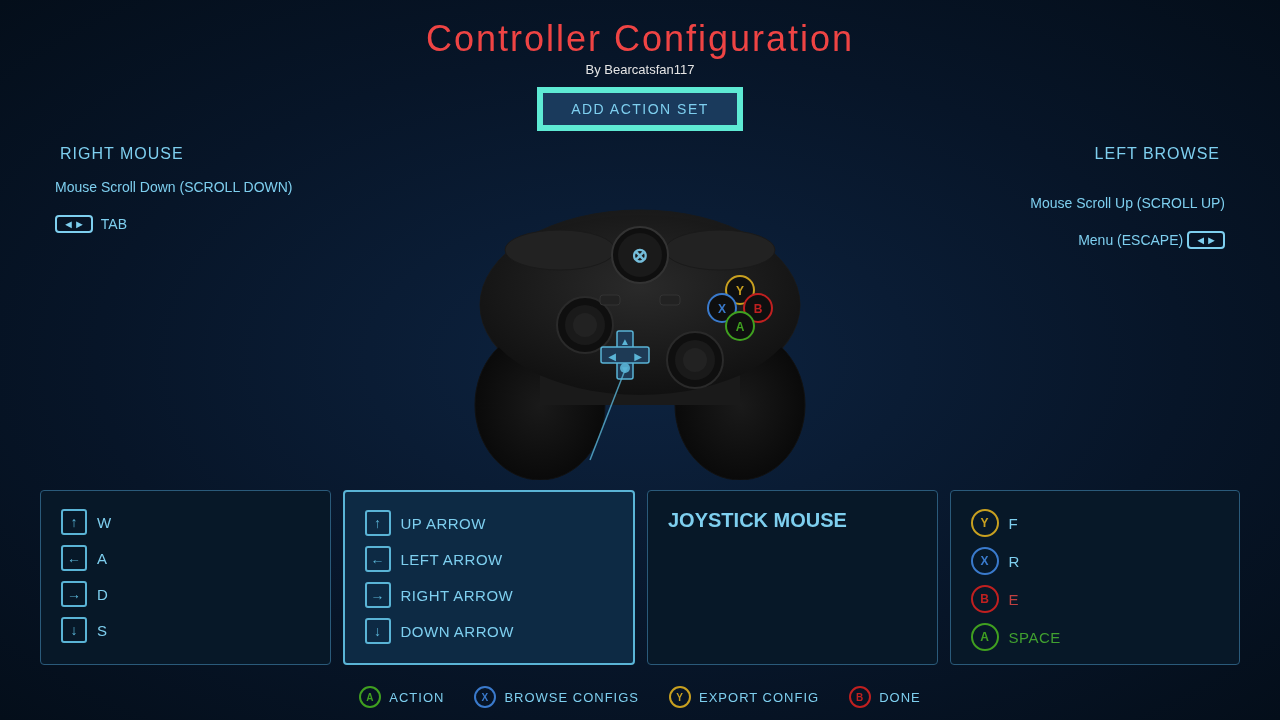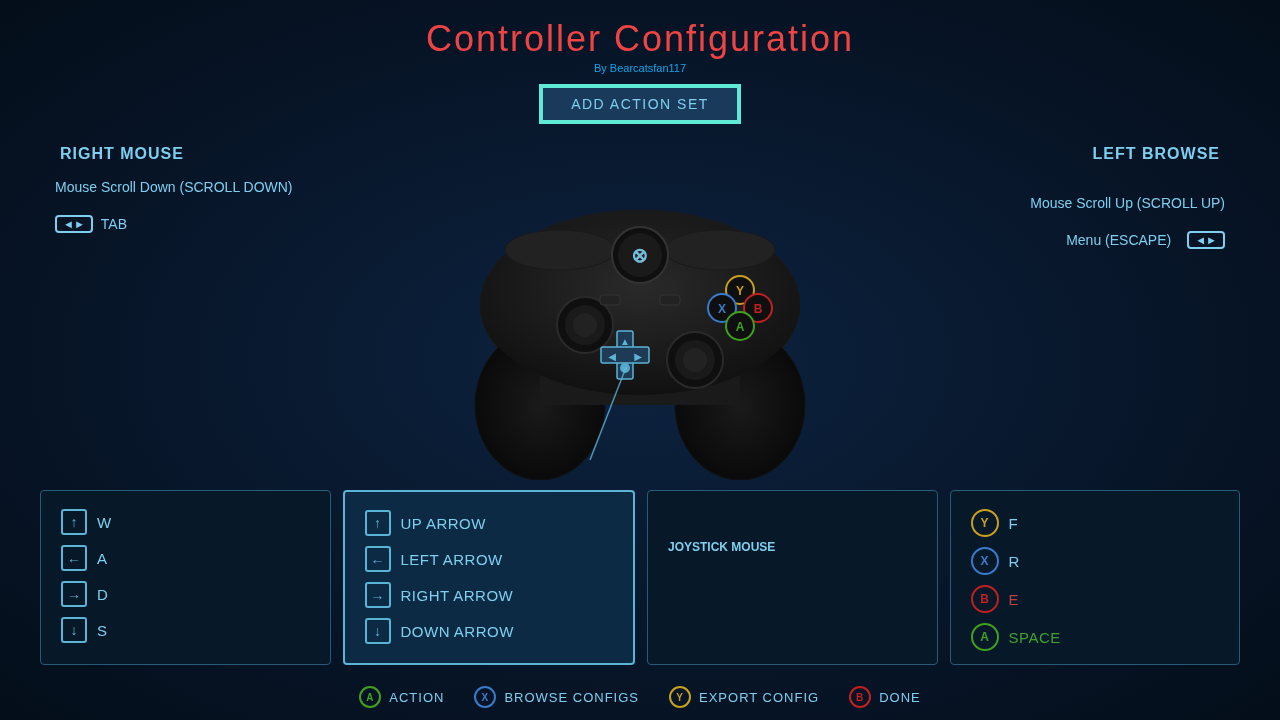--- a/index.html
+++ b/index.html
@@ -34,50 +34,50 @@
       text-align: center;
       padding-top: 18px;
     }
     .header-title {
       font-size: 36px;
       color: #ef4444;
       font-weight: 300;
       letter-spacing: 2px;
     }
     .header-subtitle {
-      font-size: 11px;
-      color: #0ea5e9;
+      font-size: 13px;
+      color: #e5e5e5;
       margin-top: 2px;
     }
     .add-action-btn {
       display: inline-block;
       margin-top: 10px;
       padding: 8px 28px;
       background: #1a3a5c;
-      border: 4px solid #5eead4;
+      border: 6px solid #5eead4;
       color: #7ecfef;
       font-size: 14px;
       letter-spacing: 1.5px;
       cursor: pointer;
     }
 
     
     .side-labels {
       position: absolute;
       top: 145px;
       left: 0;
       right: 0;
       display: flex;
       justify-content: space-between;
       padding: 0 60px;
     }
     .side-label {
       font-size: 16px;
       color: #7ecfef;
-      font-weight: bold;
+      font-weight: normal;
       letter-spacing: 1px;
     }
 
     
     .left-annotations {
       position: absolute;
       top: 179px;
       left: 55px;
     }
     .annotation {
@@ -112,21 +112,21 @@
     .right-annotation {
       color: #7ecfef;
       font-size: 14px;
       margin-bottom: 20px;
       text-align: left;
     }
     .right-annotation.menu {
       display: flex;
       align-items: center;
       justify-content: flex-end;
-      gap: 16px;
+      gap: 4px;
     }
 
     
     .controller-area {
       position: absolute;
       top: 140px;
       left: 50%;
       transform: translateX(-50%);
       width: 420px;
       height: 340px;
@@ -183,24 +183,23 @@
       color: #5ab4d6;
     }
 
     .panel-label {
       color: #7ecfef;
       font-size: 15px;
       letter-spacing: 0.5px;
     }
 
     .joystick-label {
-      font-size: 12px;
+      font-size: 20px;
       color: #7ecfef;
       font-weight: bold;
-      margin-top: 31px;
     }
 
     
     .circle-btn {
       width: 28px;
       height: 28px;
       border-radius: 50%;
       border: 2px solid;
       display: inline-flex;
       align-items: center;

